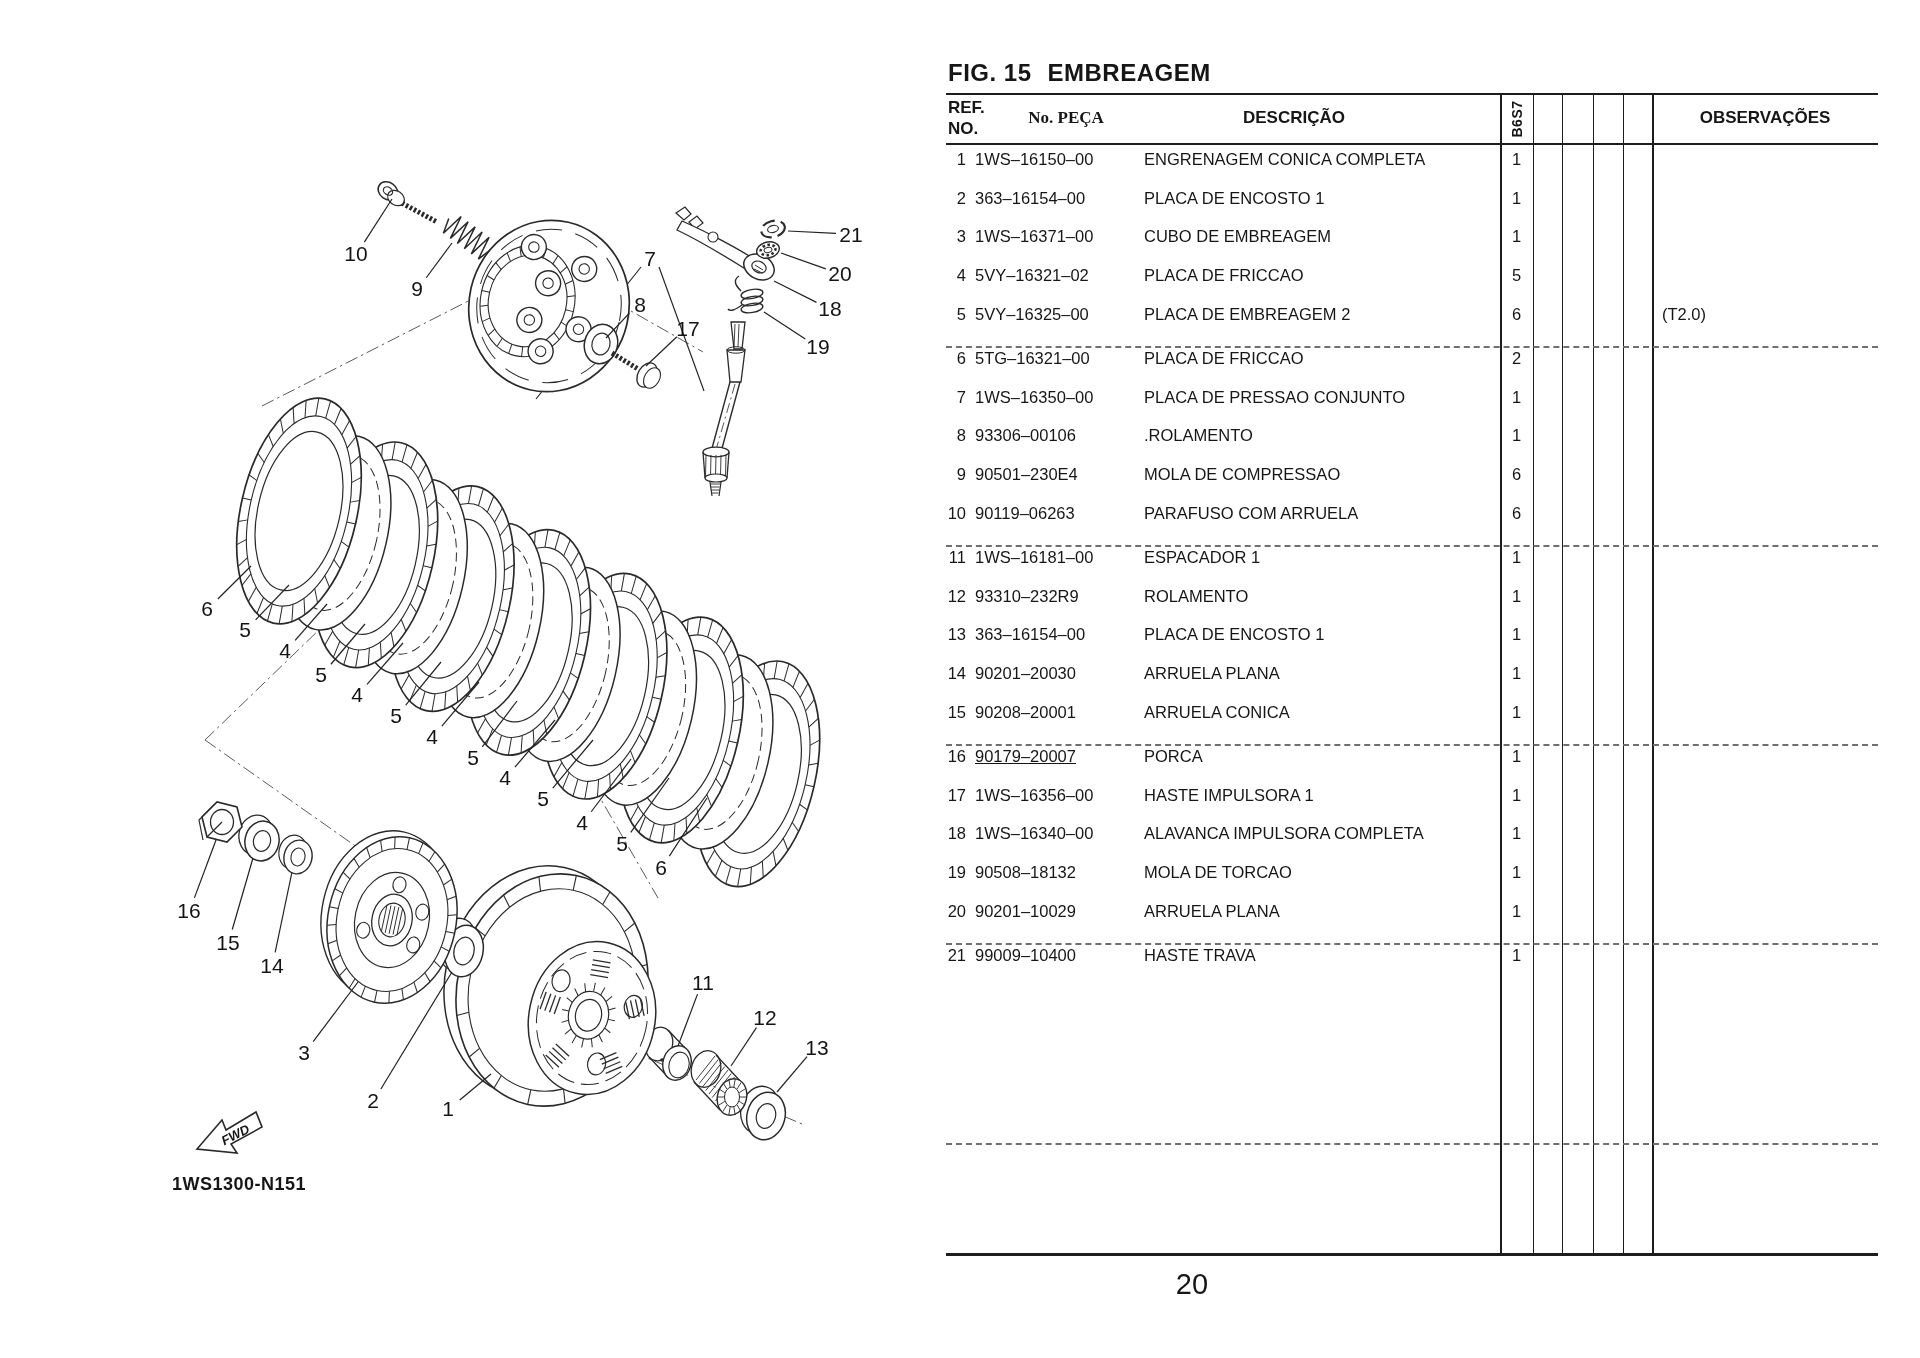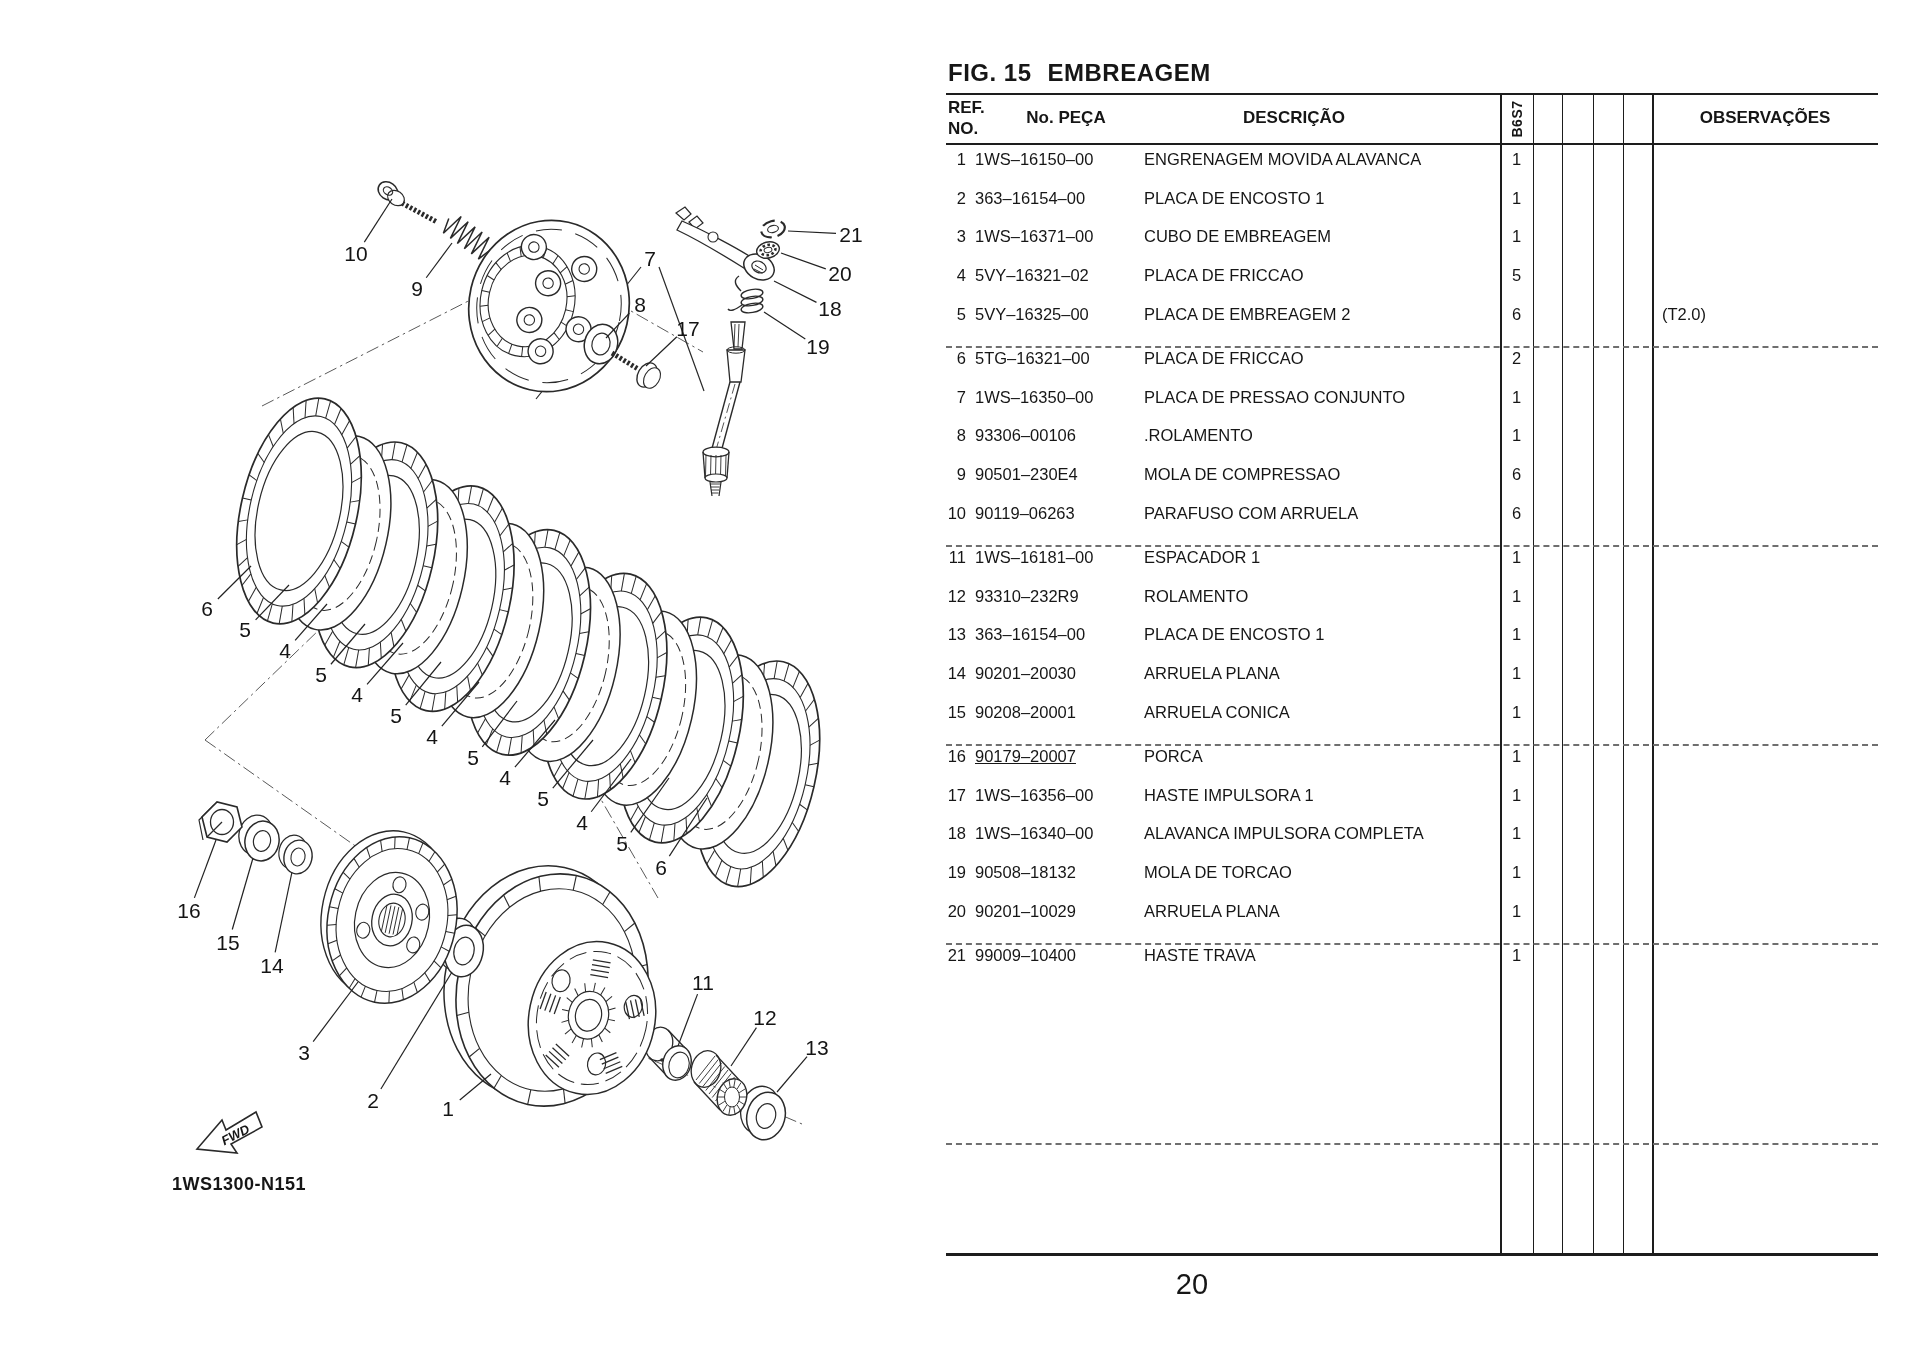--- a/index.html
+++ b/index.html
@@ -662,42 +662,42 @@
   <div class="title">
     <span>FIG. 15</span><span class="gap"></span><span>EMBREAGEM</span>
   </div>
 
   <div class="hline" style="left:946px;top:93px;width:932px;height:2px;"></div>
   <div class="hline" style="left:946px;top:143px;width:932px;height:2px;"></div>
   <div class="hline" style="left:946px;top:1253px;width:932px;height:2.5px;"></div>
 
   <div class="hdr" style="left:948px;top:98px;">REF.</div>
   <div class="hdr" style="left:948px;top:119px;">NO.</div>
-  <div class="hdr center" style="left:1000px;top:108px;width:132px;">No. PEÇA</div>
+  <div class="hdr center" style="left:1000px;top:108px;width:132px;font-family:Liberation Serif, serif;">No. PEÇA</div>
   <div class="hdr center" style="left:1144px;top:108px;width:300px;">DESCRIÇÃO</div>
   <div class="b6s7box">
       <span>B6S7</span>
     </div>
   <div class="hdr center" style="left:1652px;top:108px;width:226px;">OBSERVAÇÕES</div>
 
   <div id="table-layer">
       <div class="vline" style="left: 1500px; top: 93px; width: 2px; height: 1162px;"></div>
       <div class="vline" style="left: 1533px; top: 93px; width: 1.3px; height: 1162px;"></div>
       <div class="vline" style="left: 1562px; top: 93px; width: 1.3px; height: 1162px;"></div>
       <div class="vline" style="left: 1593px; top: 93px; width: 1.3px; height: 1162px;"></div>
       <div class="vline" style="left: 1623px; top: 93px; width: 1.3px; height: 1162px;"></div>
       <div class="vline" style="left: 1652px; top: 93px; width: 2px; height: 1162px;"></div>
       <div class="dashsep" style="left: 946px; top: 346px; width: 932px;"></div>
       <div class="dashsep" style="left: 946px; top: 545px; width: 932px;"></div>
       <div class="dashsep" style="left: 946px; top: 744px; width: 932px;"></div>
       <div class="dashsep" style="left: 946px; top: 943px; width: 932px;"></div>
       <div class="dashsep" style="left: 946px; top: 1143px; width: 932px;"></div>
       <div class="cell right" style="left: 925px; top: 149px; width: 41px;">1</div>
       <div class="cell" style="left: 975px; top: 149px;">1WS–16150–00</div>
-      <div class="cell" style="left: 1144px; top: 149px;">ENGRENAGEM MOVIDA ALAVANCA</div>
+      <div class="cell" style="left: 1144px; top: 149px;">ENGRENAGEM CONICA COMPLETA</div>
       <div class="cell center" style="left: 1500px; top: 149px; width: 33px;">1</div>
       <div class="cell right" style="left: 925px; top: 187.7px; width: 41px;">2</div>
       <div class="cell" style="left: 975px; top: 187.7px;">363–16154–00</div>
       <div class="cell" style="left: 1144px; top: 187.7px;">PLACA DE ENCOSTO 1</div>
       <div class="cell center" style="left: 1500px; top: 187.7px; width: 33px;">1</div>
       <div class="cell right" style="left: 925px; top: 226.4px; width: 41px;">3</div>
       <div class="cell" style="left: 975px; top: 226.4px;">1WS–16371–00</div>
       <div class="cell" style="left: 1144px; top: 226.4px;">CUBO DE EMBREAGEM</div>
       <div class="cell center" style="left: 1500px; top: 226.4px; width: 33px;">1</div>
       <div class="cell right" style="left: 925px; top: 265.1px; width: 41px;">4</div>

